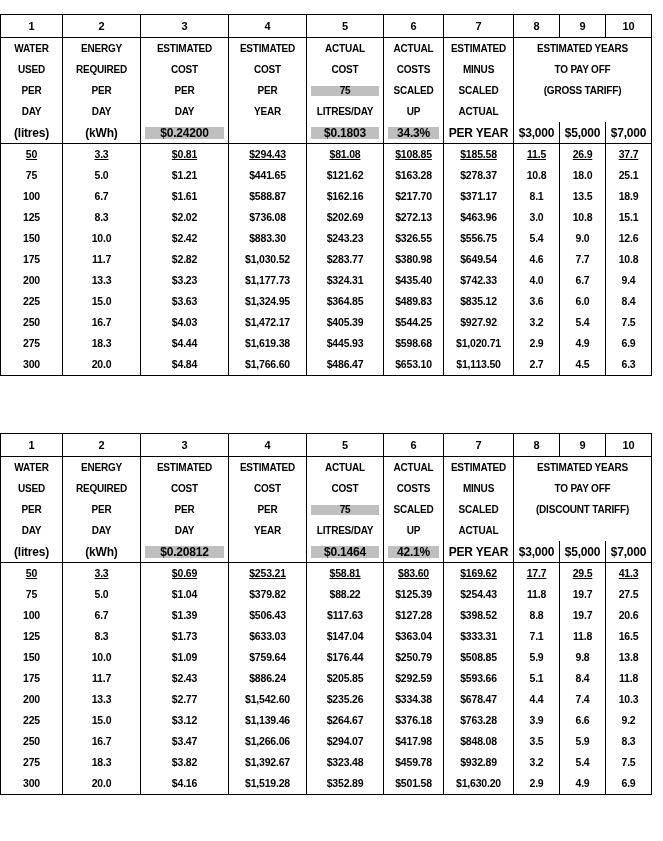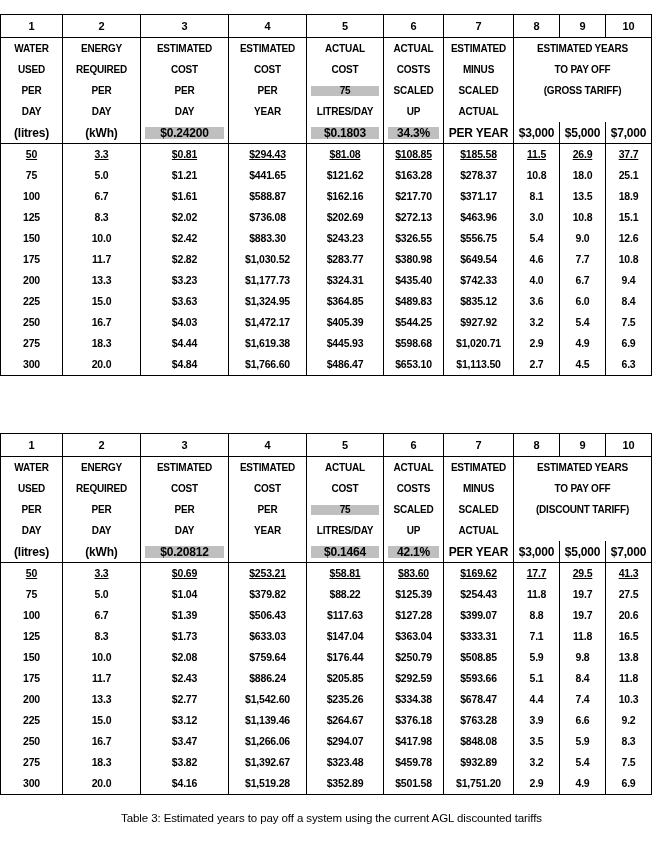--- a/index.html
+++ b/index.html
@@ -449,41 +449,41 @@
             <td>19.7</td>
             <td>27.5</td>
           </tr>
           <tr class="body-row">
             <td>100</td>
             <td>6.7</td>
             <td>$1.39</td>
             <td class="thick-right">$506.43</td>
             <td>$117.63</td>
             <td>$127.28</td>
-            <td class="thick-right">$399.07</td>
+            <td class="thick-right">$398.52</td>
             <td>8.8</td>
             <td>19.7</td>
             <td>20.6</td>
           </tr>
           <tr class="body-row">
             <td>125</td>
             <td>8.3</td>
             <td>$1.73</td>
             <td class="thick-right">$633.03</td>
             <td>$147.04</td>
             <td>$363.04</td>
             <td class="thick-right">$333.31</td>
             <td>7.1</td>
             <td>11.8</td>
             <td>16.5</td>
           </tr>
           <tr class="body-row">
             <td>150</td>
             <td>10.0</td>
-            <td>$2.08</td>
+            <td>$1.09</td>
             <td class="thick-right">$759.64</td>
             <td>$176.44</td>
             <td>$250.79</td>
             <td class="thick-right">$508.85</td>
             <td>5.9</td>
             <td>9.8</td>
             <td>13.8</td>
           </tr>
           <tr class="body-row">
             <td>175</td>
@@ -545,25 +545,24 @@
             <td>5.4</td>
             <td>7.5</td>
           </tr>
           <tr class="body-row">
             <td>300</td>
             <td>20.0</td>
             <td>$4.16</td>
             <td class="thick-right">$1,519.28</td>
             <td>$352.89</td>
             <td>$501.58</td>
-            <td class="thick-right">$1,751.20</td>
+            <td class="thick-right">$1,630.20</td>
             <td>2.9</td>
             <td>4.9</td>
             <td>6.9</td>
           </tr>
         </tbody>
     </table>
   </div>
 
   <div class="spacer-c"></div>
-  <div class="caption">Table 3: Estimated years to pay off a system using the current AGL discounted tariffs</div>
 
 </div>
 
 </body></html>

